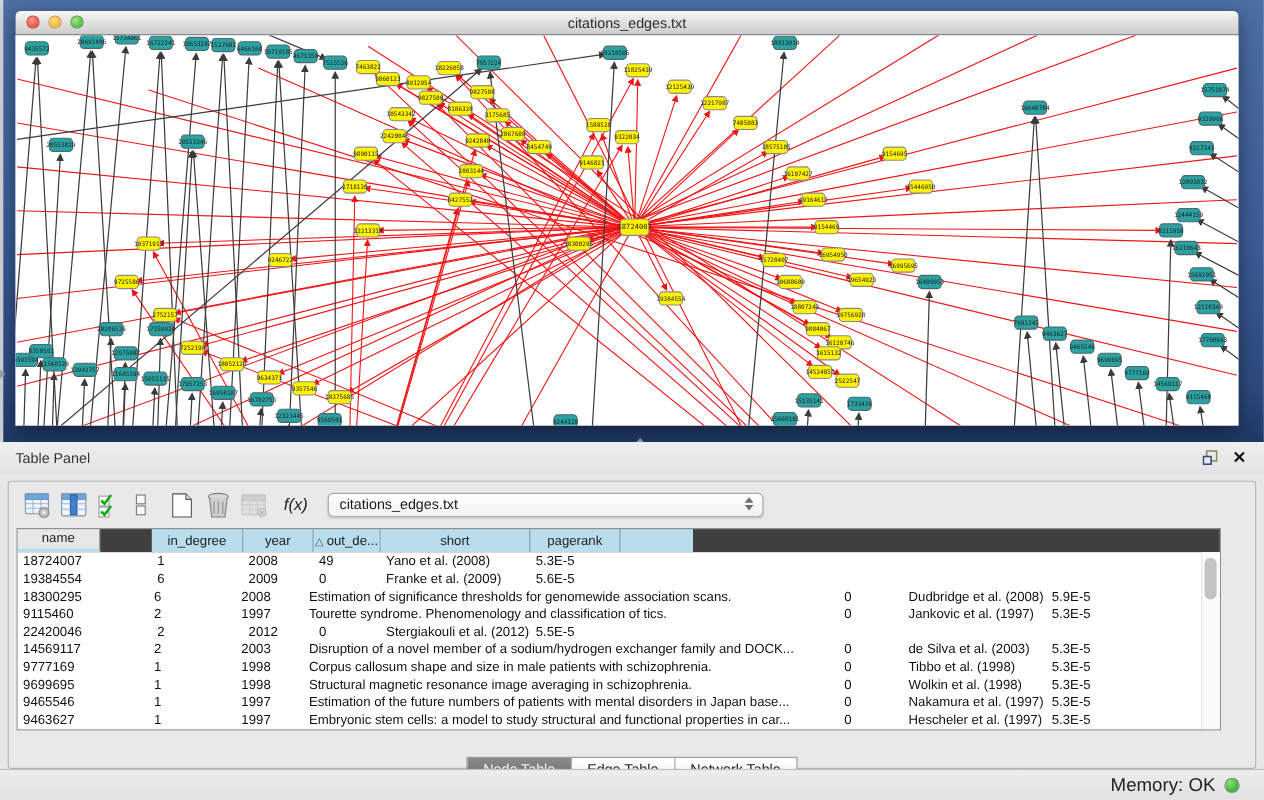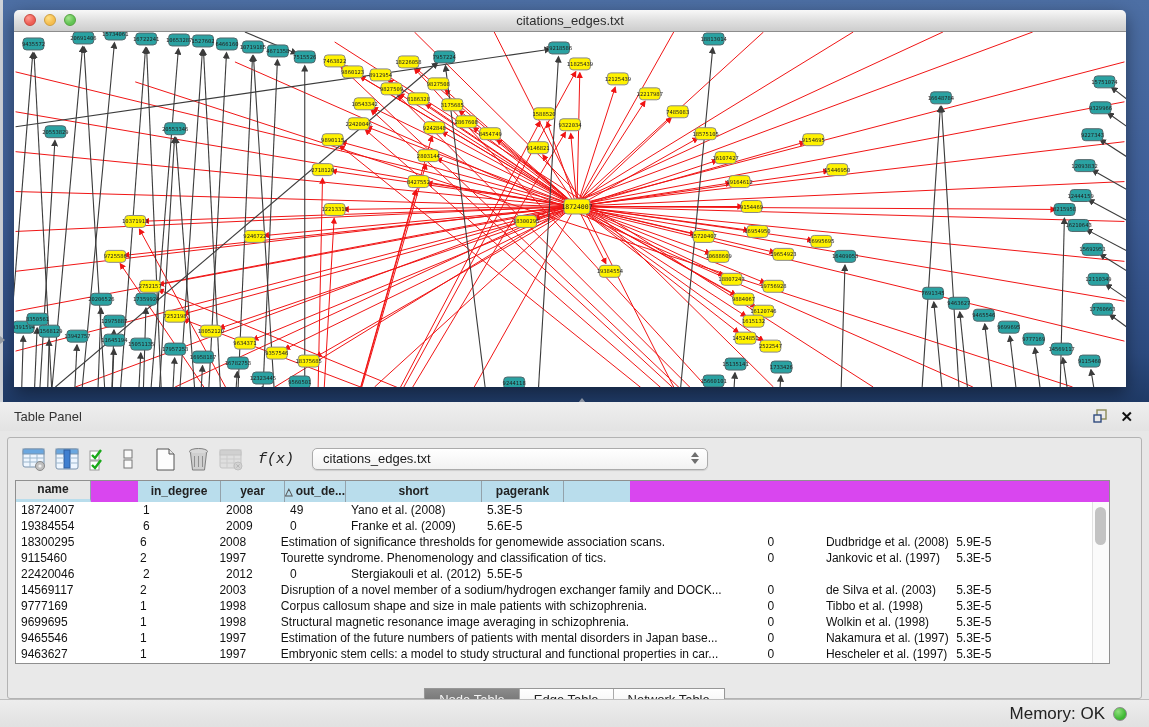--- a/index.html
+++ b/index.html
@@ -47,38 +47,38 @@
   .panel-actions{position:absolute;right:16px;top:0;height:29px;display:flex;align-items:center;gap:12px;}
   .float-ic{width:15px;height:15px;}
   .close-x{font-size:15px;font-weight:bold;color:#111;line-height:15px;cursor:default;}
   .panel-inset{
     position:absolute;left:7px;right:7px;top:35px;height:262px;box-sizing:border-box;
     border:1px solid #b3b3b3;border-radius:3px;background:#e9e9e9;
   }
   .toolbar{height:42px;display:flex;align-items:center;padding-left:14px;}
   .tb-ic{width:25px;height:25px;margin-right:8px;flex:0 0 auto;}
   .tb-ic.small{width:14px;}
-  .fx{font-family:Liberation Mono, monospace;font-style:italic;font-size:15px;color:#222;margin:0 10px 0 6px;}
+  .fx{font-family:Liberation Sans, sans-serif;font-style:italic;font-size:15px;color:#222;margin:0 10px 0 6px;}
   .combo{
     position:relative;width:396px;height:22px;margin-left:8px;box-sizing:border-box;
     border:1px solid #ababab;border-radius:5px;
     background:linear-gradient(180deg,#ffffff,#f2f2f2);
     box-shadow:0 1px 1px rgba(0,0,0,.12);
     font-size:13px;color:#1a1a1a;line-height:20px;padding-left:10px;
   }
   .combo .steppers{position:absolute;right:8px;top:3px;display:flex;flex-direction:column;gap:2px;}
   .combo .steppers i{display:block;width:0;height:0;border-left:4px solid transparent;border-right:4px solid transparent;}
   .combo .steppers i.up{border-bottom:5px solid #6f6f6f;}
   .combo .steppers i.dn{border-top:5px solid #6f6f6f;}
   
   .table-frame{
     position:relative;width:1095px;margin-left:7px;box-sizing:border-box;
     border:1px solid #8f8f8f;background:#ffffff;height:184px;overflow:hidden;
   }
-  .thead{display:flex;height:21px;background:#d946ef;font-weight:bold;}
+  .thead{display:flex;height:21px;background:#404040;}
   .th{
     box-sizing:border-box;border-right:1px solid #93a2ab;
     font-size:12px;color:#222;text-align:center;line-height:20px;
     overflow:hidden;white-space:nowrap;background:#b9ddec;
   }
   .th.name-col{background:#e7e7e7;border-bottom:3px solid #b9ddec;line-height:17px;}
   .th .sort-tri{font-size:10px;margin-right:3px;color:#555;}
   .tbody{position:absolute;left:0;top:21px;right:16px;bottom:0;overflow:hidden;}
   .tr{display:flex;height:16px;}
   .td{

